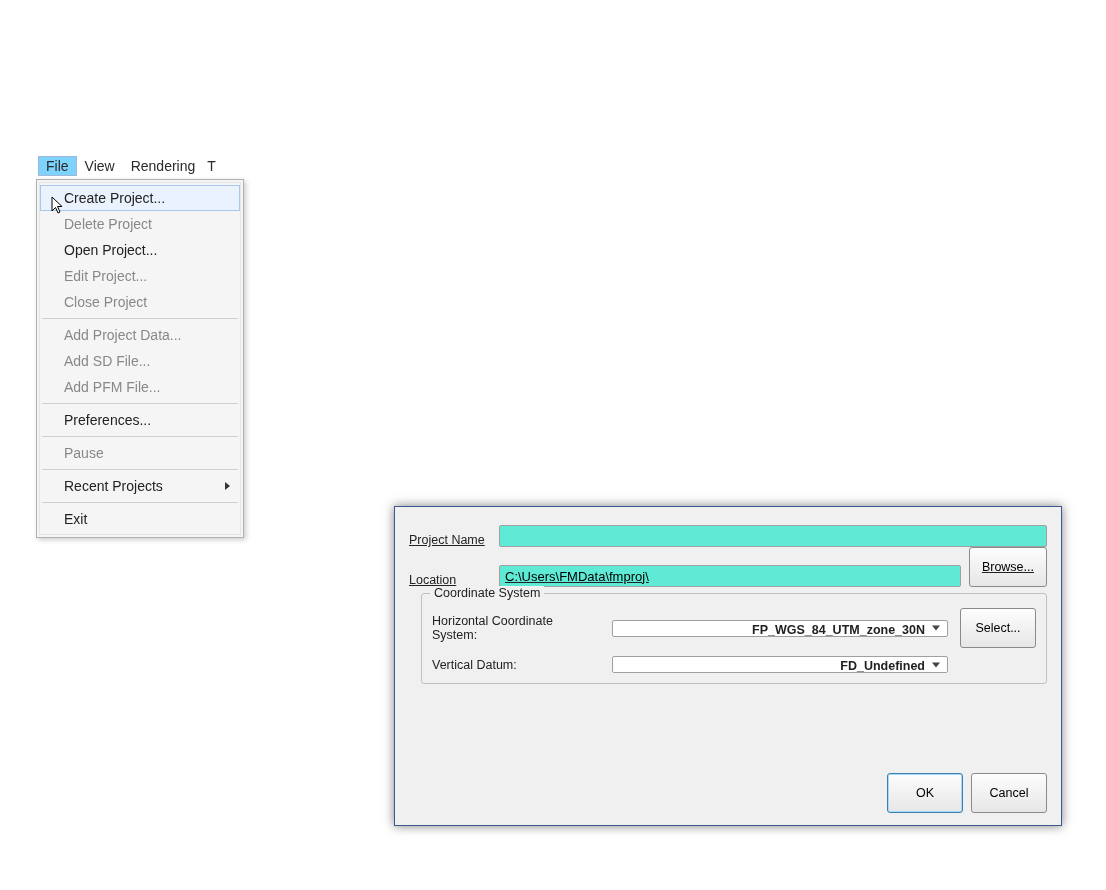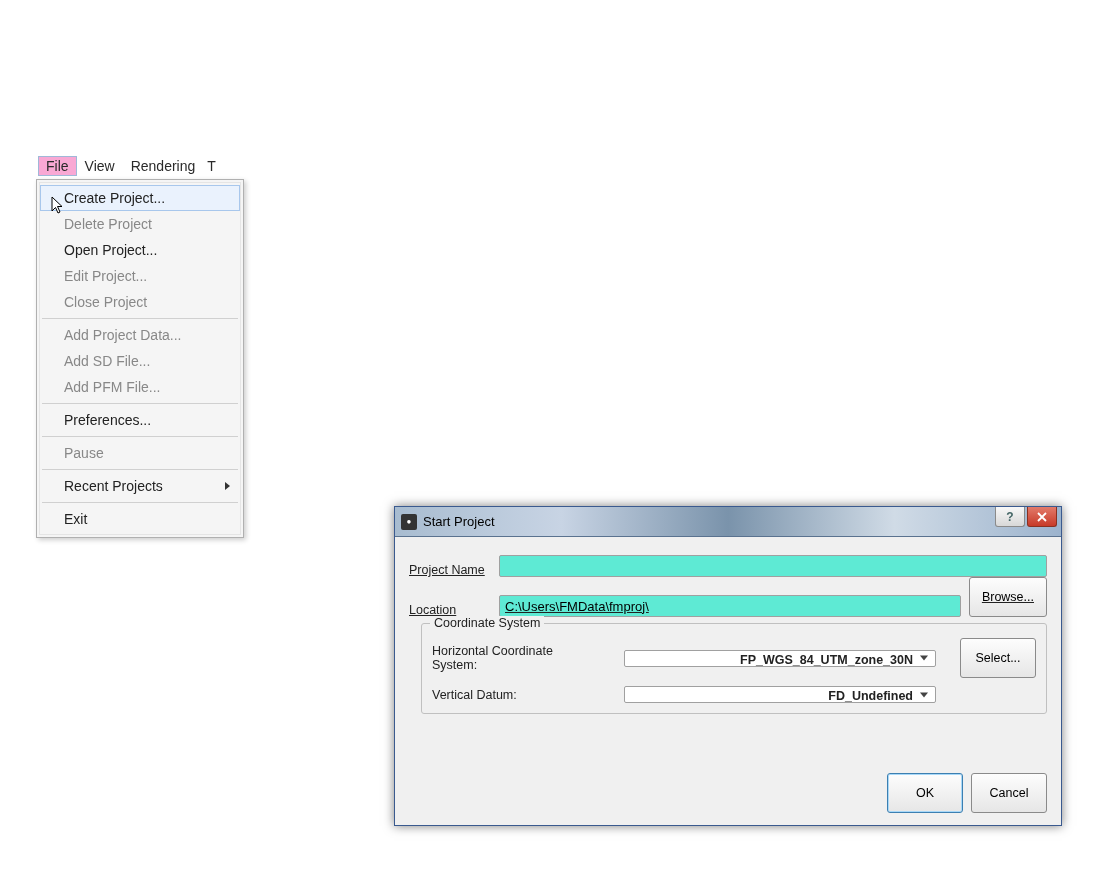--- a/index.html
+++ b/index.html
@@ -24,21 +24,21 @@
     height: 22px;
     font-size: 14px;
     color: #2a2a2a;
   }
   .menubar-item {
     padding: 2px 8px;
     cursor: default;
   }
   .menubar-item.active {
     border: 1px solid #a0b8d8;
-    background: #f9a8d4;
+    background: #7dd3fc;
     padding: 1px 7px;
   }
   .menubar-extra { color:#2a2a2a; padding:2px 4px; }
 
   
   .dropdown {
     position: absolute;
     left: 36px;
     top: 179px;
     width: 208px;
@@ -190,21 +190,21 @@
     position: absolute;
     top: -8px; left: 8px;
     background: #f0f0f0;
     padding: 0 4px;
     font-size: 12.5px;
   }
   .gb-row {
     display: flex;
     align-items: center;
     margin-bottom: 8px;
-    gap: 24px;
+    gap: 12px;
   }
   .gb-label { width: 168px; }
   .combo { position: relative; flex: 1; }
   .combo .combo-field {
     width: 100%;
     height: 17px;
     border: 1px solid #a0a0a0;
     background: #fff;
     padding: 2px 22px 2px 6px;
     font-size: 12.5px;
@@ -261,32 +261,20 @@
       <div class="dd-sep"></div>
       <div class="dd-item">Exit</div>
     </div>
 </div>
 
 <svg class="cursor" width="16" height="20" viewBox="0 0 16 20">
   <path d="M1 1 L1 15 L4.5 11.5 L7 17 L9 16 L6.5 10.5 L11 10.5 Z" fill="#fff" stroke="#000" stroke-width="1"></path>
 </svg>
 
 <div class="dialog">
-  <div class="titlebar">
-    <div class="app-icon"></div>
-    <div class="title-text">Start Project</div>
-    <div class="win-buttons">
-      <div class="win-btn help">?</div>
-      <div class="win-btn close">
-        <svg width="10" height="10" viewBox="0 0 10 10">
-          <path d="M1 1 L9 9 M9 1 L1 9" stroke="#fff" stroke-width="1.8"></path>
-        </svg>
-      </div>
-    </div>
-  </div>
 
   <div class="dialog-body">
 
     <div class="form-row">
       <div class="form-label">Project Name</div>
       <input class="text-input" type="text" value="" style="">
     </div>
 
     <div class="form-row">
       <div class="form-label">Location</div>

